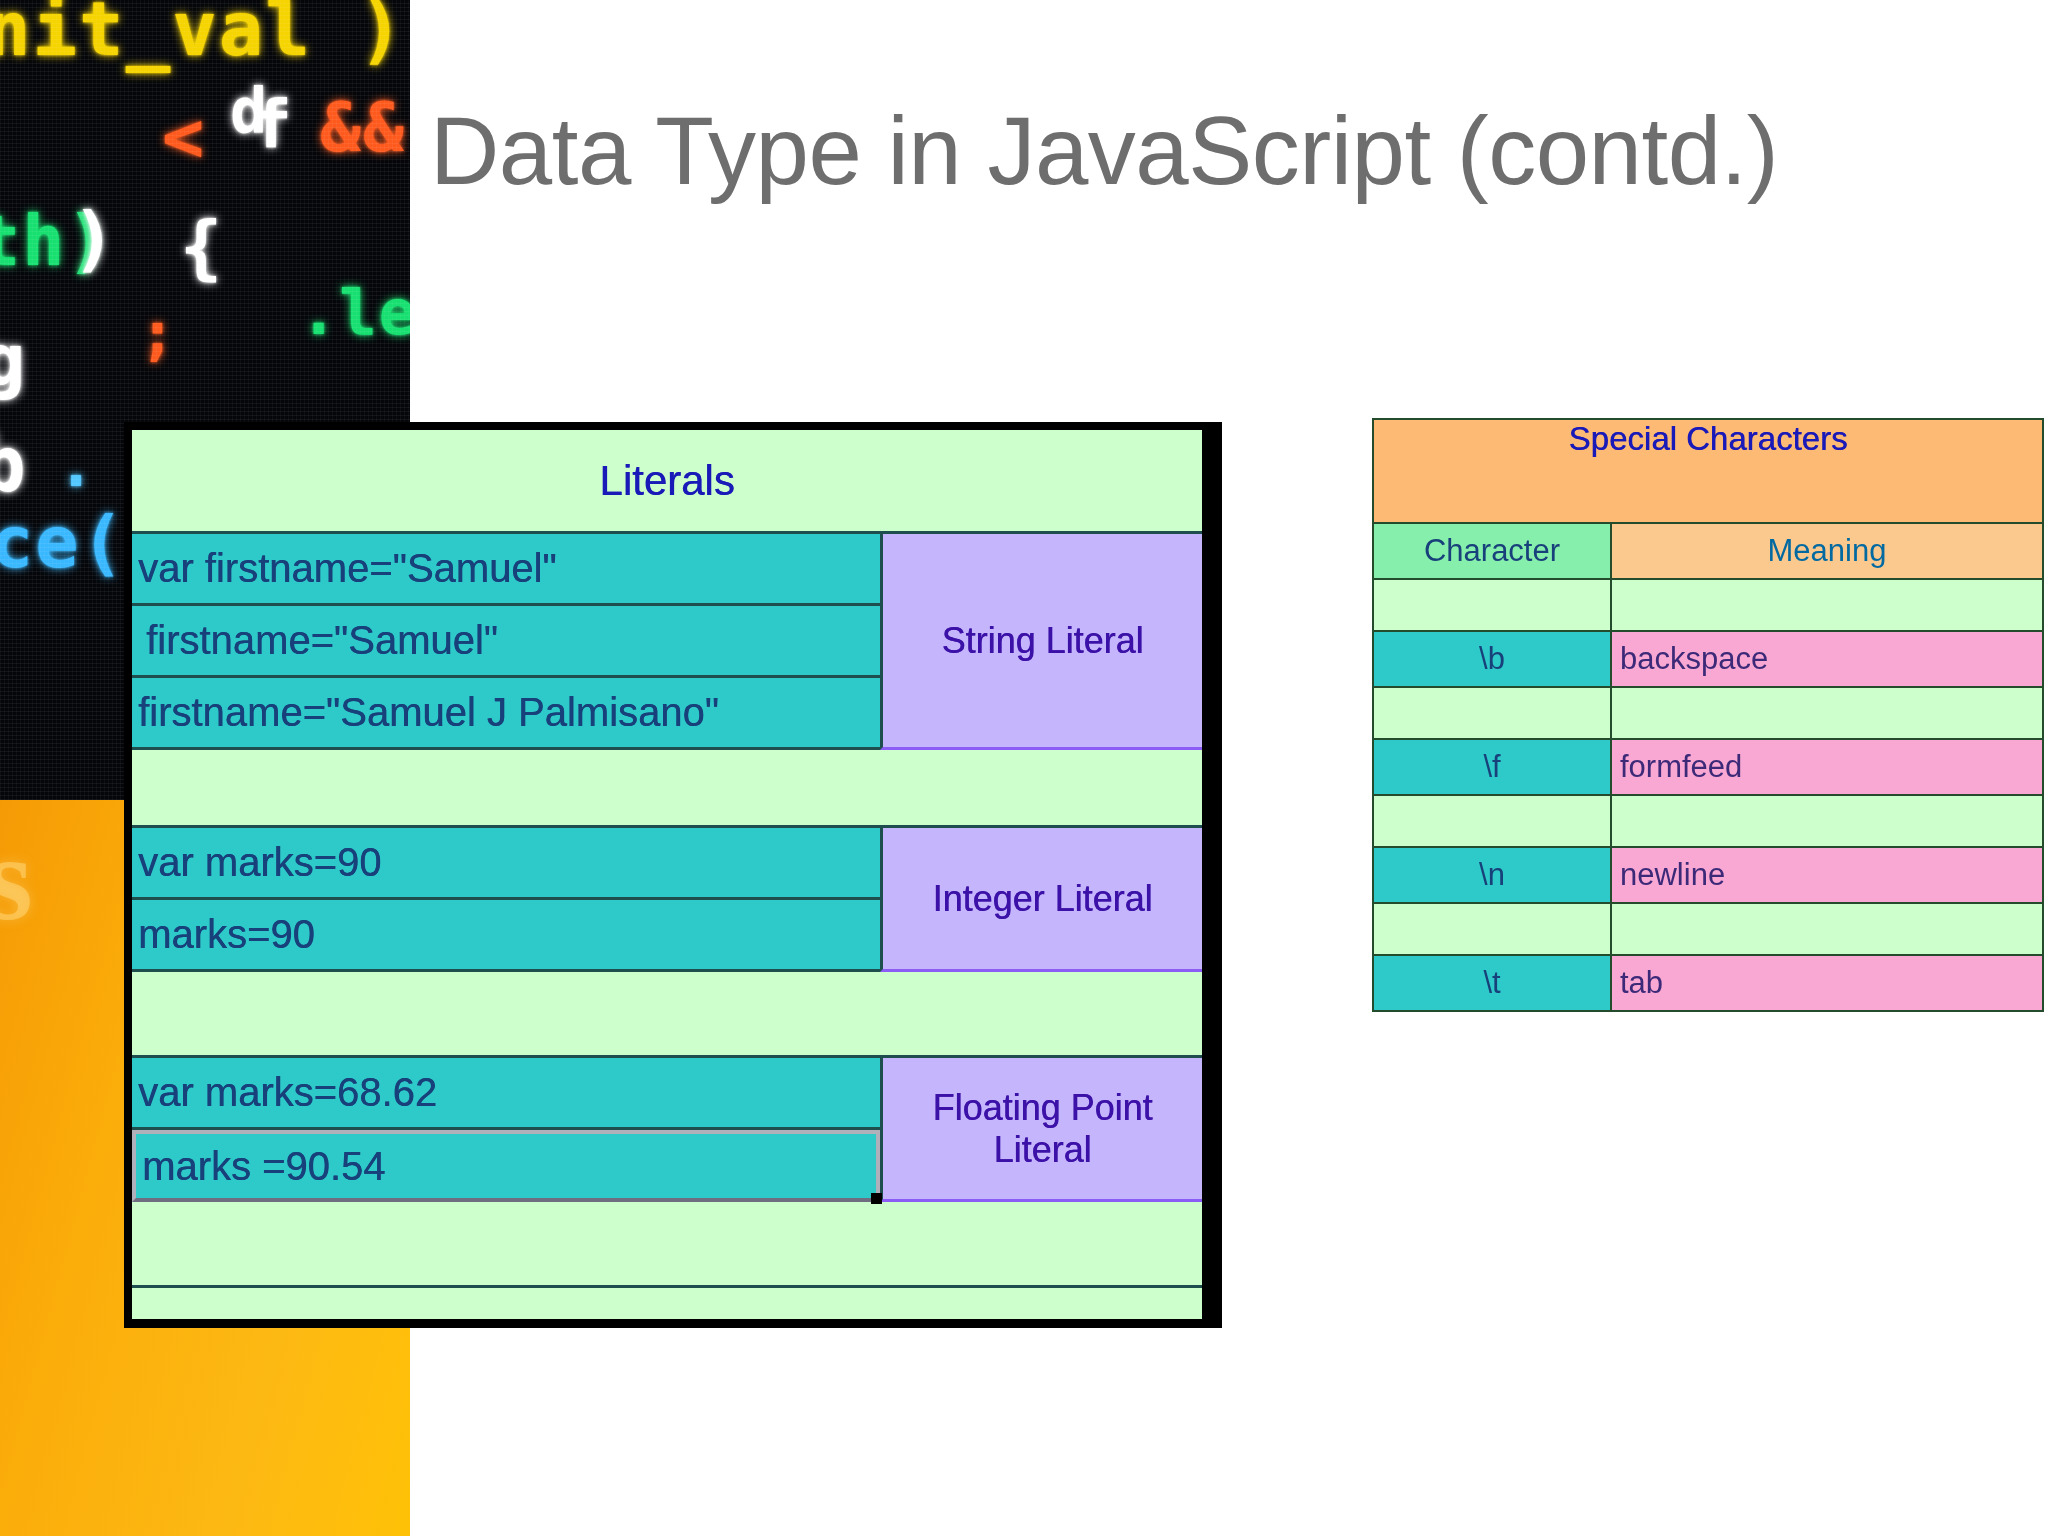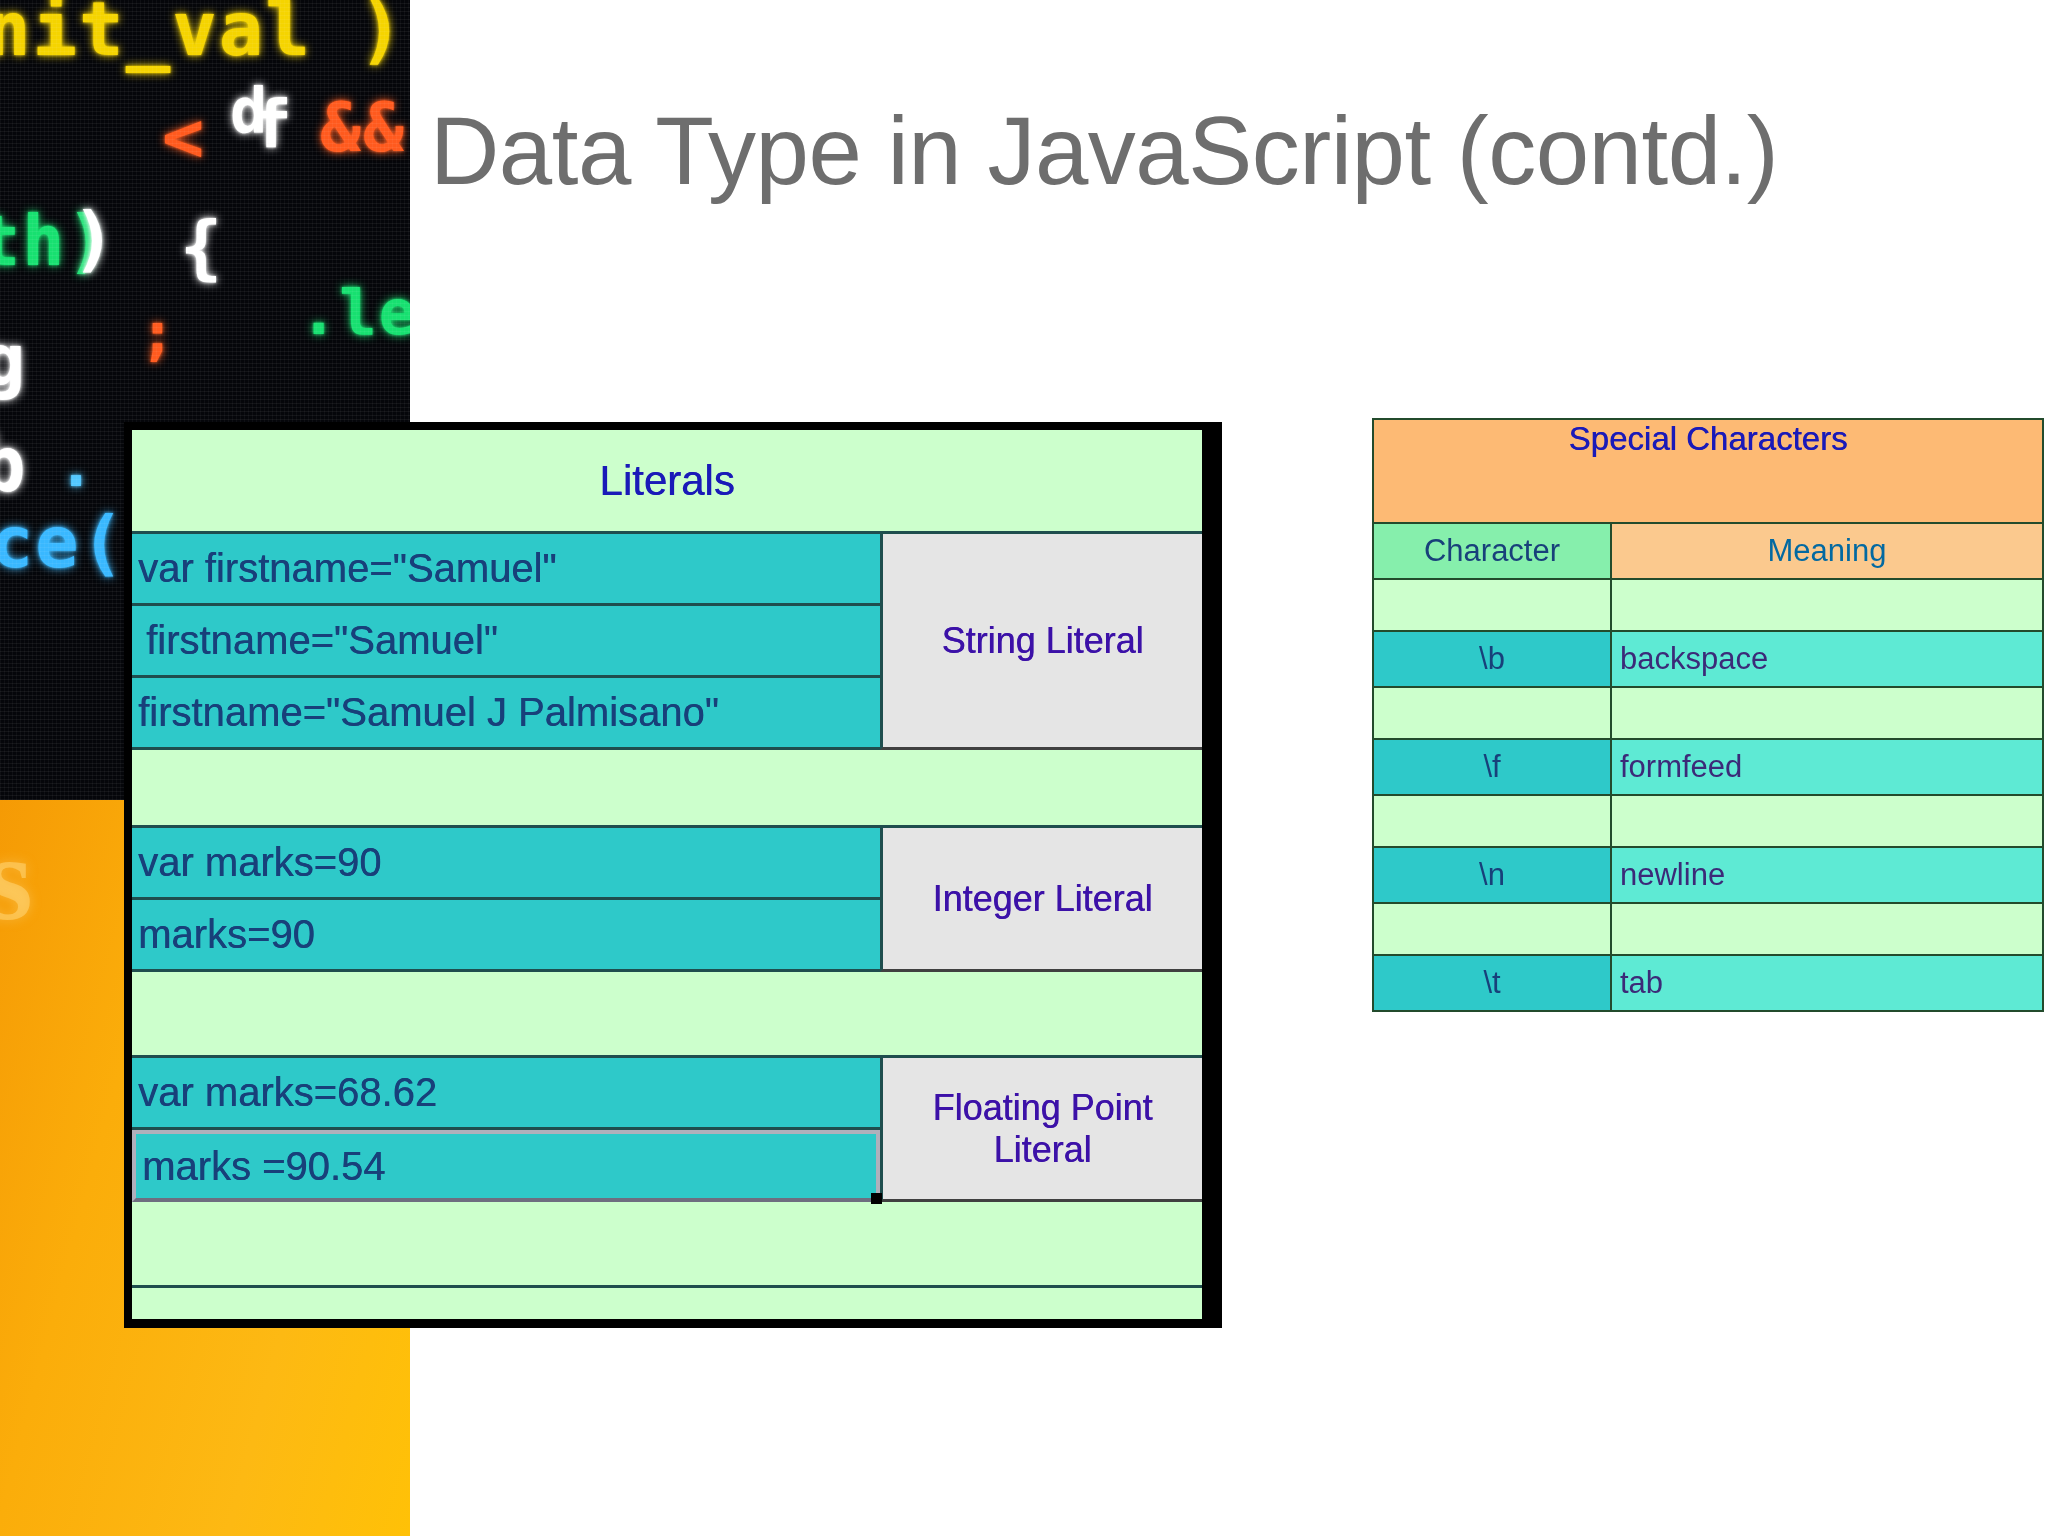--- a/index.html
+++ b/index.html
@@ -133,23 +133,23 @@
   .lit-header-text {
     font-size: 42px;
     color: #1a1ab8;
     font-weight: 400;
     text-shadow: 0.5px 0 0 #1a1ab8;
   }
   .lit-group { display: flex; width: 100%; box-sizing: border-box; }
   .lit-left { width: 748px; display: flex; flex-direction: column; box-sizing: border-box; }
   .lit-right {
     flex: 1;
-    background: #e5e5e5;
+    background: #c4b5fd;
     border-left: 3px solid #1f4e4e;
-    border-bottom: 3px solid #404040;
+    border-bottom: 3px solid #8b5cf6;
     display: flex;
     align-items: center;
     justify-content: center;
     box-sizing: border-box;
   }
   .lit-right-text {
     font-size: 36px;
     color: #3c11a8;
     text-align: center;
     text-shadow: 0.5px 0 0 #3c11a8;
@@ -232,21 +232,21 @@
     display: flex;
     align-items: center;
     padding-left: 8px;
     font-size: 31px;
   }
   .sc-head .sc-char { background: #86efac; color: #18407a; height: 56px; }
   .sc-head .sc-mean { background: #fbc98e; color: #0369a1; height: 56px; justify-content: center; padding-left: 0; }
   .sc-gap .sc-char { background: #ccffcc; height: 52px; }
   .sc-gap .sc-mean { background: #ccffcc; height: 52px; }
   .sc-data .sc-char { background: #2ec9c9; color: #18407a; height: 56px; }
-  .sc-data .sc-mean { background: #5eead4; color: #3c2a78; height: 56px; }
+  .sc-data .sc-mean { background: #f9a8d4; color: #3c2a78; height: 56px; }
 </style>
 </head>
 <body>
 
 <div class="code-photo">
   <span class="glyph cg1">nit_val )</span>
   <span class="glyph cg2">d</span>
   <span class="glyph cg3">&lt;</span>
   <span class="glyph cg4">f</span>
   <span class="glyph cg5">&amp;&amp;</span>

